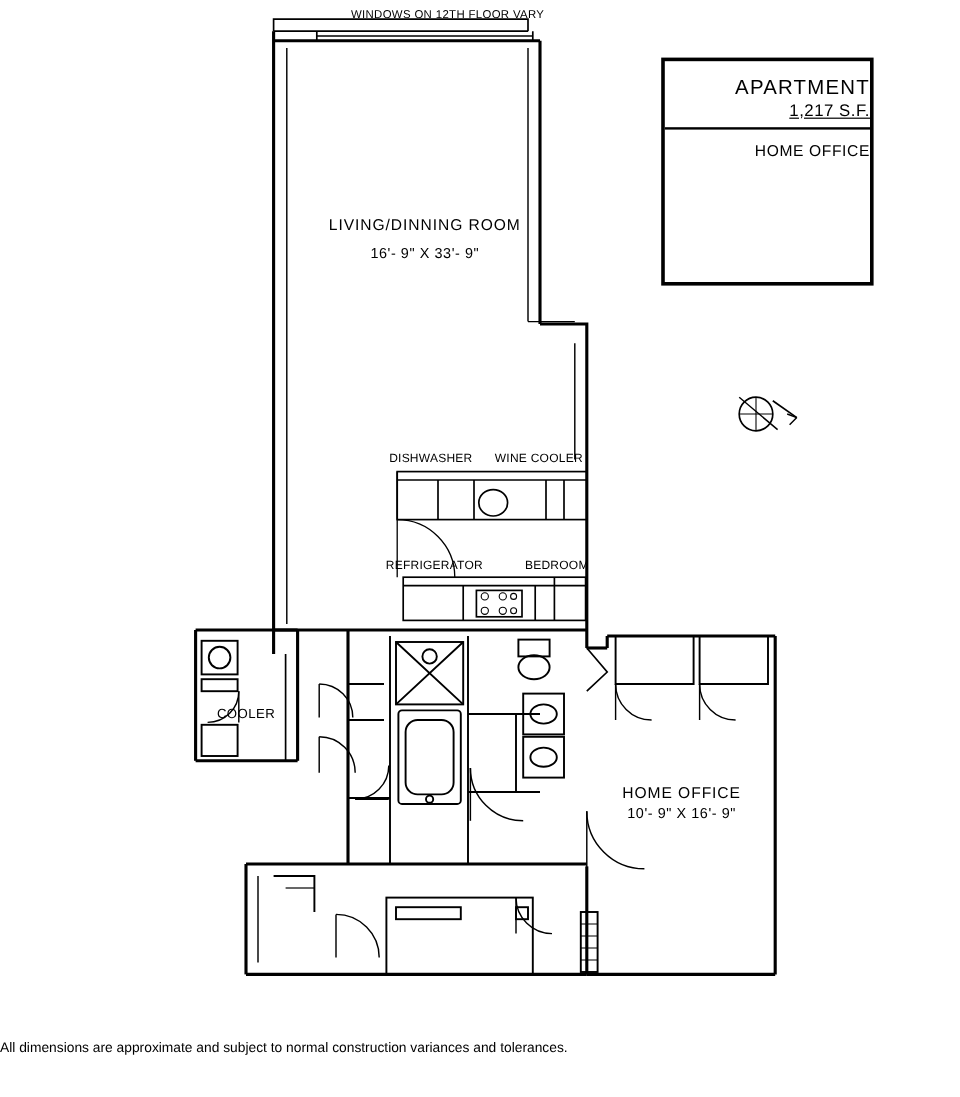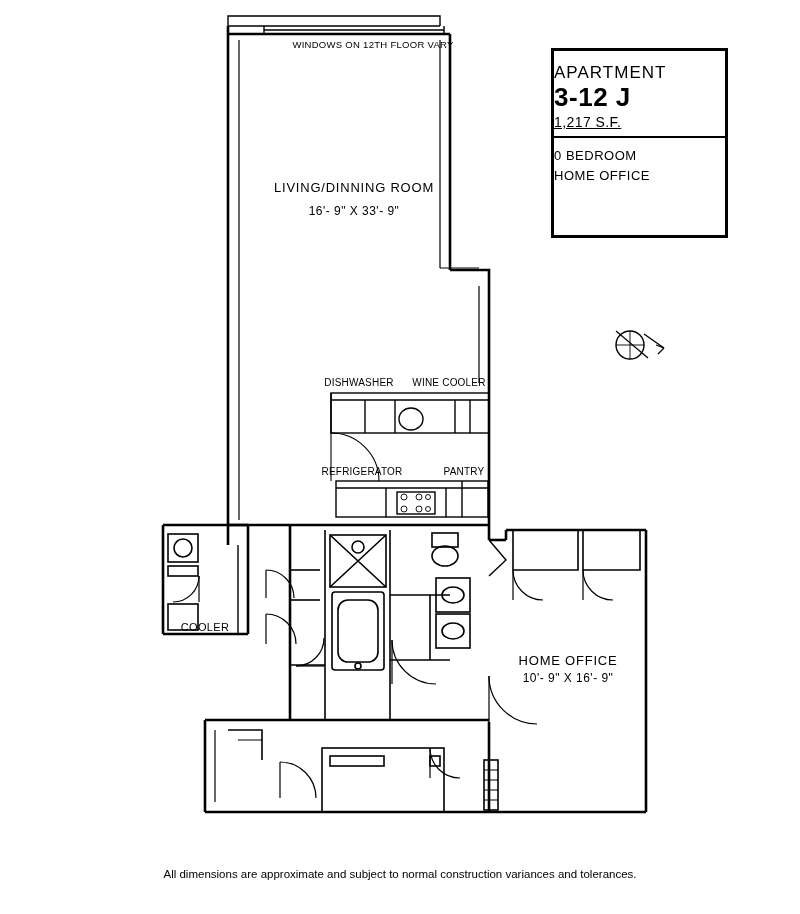--- a/index.html
+++ b/index.html
@@ -36,41 +36,40 @@
     font-size: 13px;
     letter-spacing: 0.06em;
   }
   .room-dims {
     font-size: 12px;
     letter-spacing: 0.04em;
   }
   .tiny-label {
     font-size: 9.5px;
     letter-spacing: 0.03em;
-    margin-top: 32px;
   }
   .appliance-label {
     font-size: 10px;
     letter-spacing: 0.02em;
   }
   .center {
     transform: translateX(-50%);
   }
 
   
   #title-block {
     position: absolute;
     left: 551px;
     top: 48px;
     width: 177px;
     height: 190px;
     border: 3px solid #000;
     background: #fff;
     box-sizing: border-box;
-    text-align: left;
+    text-align: right;
   }
   #title-block .tb-top {
     padding-top: 12px;
     border-bottom: 2px solid #000;
     padding-bottom: 6px;
   }
   #title-block .tb-apt {
     font-size: 17px;
     letter-spacing: 0.06em;
   }
@@ -94,21 +93,20 @@
   }
 
   
   #footer {
     position: absolute;
     left: 0;
     top: 866px;
     width: 800px;
     font-size: 11.5px;
     line-height: 1.5;
-    text-align: center;
   }
   #footer div { white-space: nowrap; }
 </style>
 </head>
 <body>
 
 <div id="floorplan-root">
 
   <svg class="plan" viewBox="0 0 800 914">
     <g fill="none" stroke="#000" stroke-width="2.2">
@@ -260,38 +258,36 @@
       <path d="M644 334 L664 348" stroke-width="1.4"></path>
       <path d="M664 348 L656 345 M664 348 L658 354" stroke-width="1.2"></path>
       <path d="M630 331 L630 359" stroke-width="0.9"></path>
       <path d="M616 345 L644 345" stroke-width="0.9"></path>
     </g>
   </svg>
 
   <div id="title-block">
     <div class="tb-top">
       <div class="tb-apt">APARTMENT</div>
-      <div class="tb-unit">3-12 J</div>
       <div class="tb-sf">1,217 S.F.</div>
     </div>
     <div class="tb-bottom">
-      <div>0 BEDROOM</div>
       <div>HOME OFFICE</div>
     </div>
   </div>
 
   <div class="lbl tiny-label center" style="left:373px; top:7px;">WINDOWS ON 12TH FLOOR VARY</div>
 
   <div class="lbl room-name center" style="left:354px; top:180px;">LIVING/DINNING ROOM</div>
   <div class="lbl room-dims center" style="left:354px; top:204px;">16'- 9" X 33'- 9"</div>
 
   <div class="lbl appliance-label center" style="left:359px; top:377px;">DISHWASHER</div>
   <div class="lbl appliance-label center" style="left:449px; top:377px;">WINE COOLER</div>
   <div class="lbl appliance-label center" style="left:362px; top:466px;">REFRIGERATOR</div>
-  <div class="lbl appliance-label center" style="left:464px; top:466px;">PANTRY</div>
+  <div class="lbl appliance-label center" style="left:464px; top:466px;">BEDROOM</div>
 
   <div class="lbl tiny-label center" style="left:205px; top:589px; font-size:11px;">COOLER</div>
 
   <div class="lbl room-name center" style="left:568px; top:653px;">HOME OFFICE</div>
   <div class="lbl room-dims center" style="left:568px; top:671px;">10'- 9" X 16'- 9"</div>
 
   <div id="footer">
     <div>All dimensions are approximate and subject to normal construction variances and tolerances.</div>
   </div>
 

